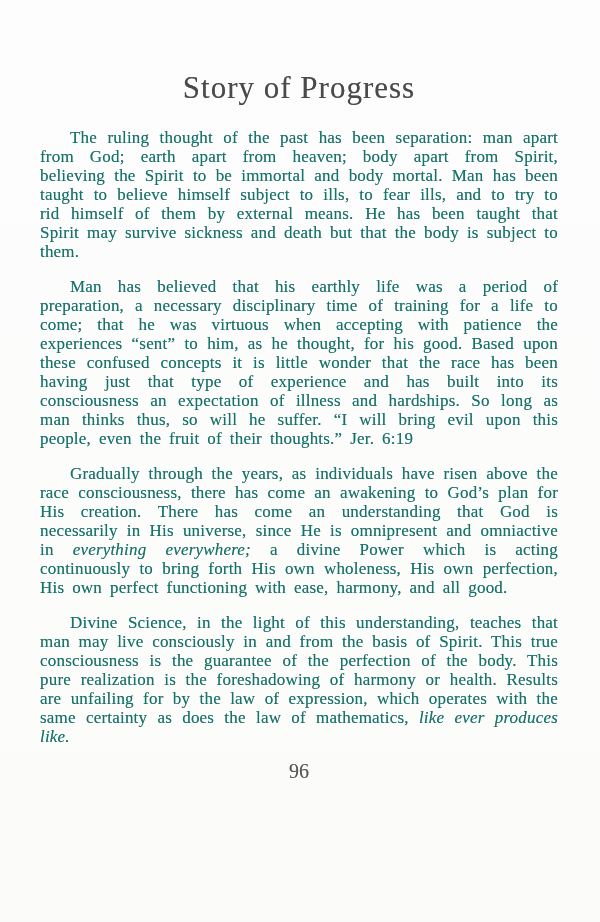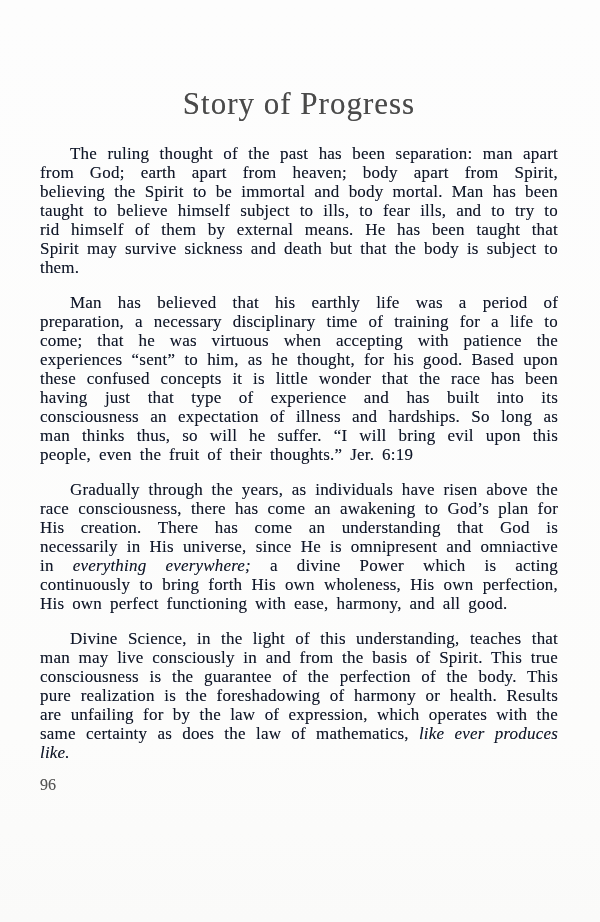--- a/index.html
+++ b/index.html
@@ -14,46 +14,46 @@
     font-family: "Liberation Serif", "DejaVu Serif", serif;
     background: linear-gradient(180deg, #fdfdfd 0%, #fcfcfb 80%, #fafaf9 100%);
   }
   .page {
     box-sizing: border-box;
     width: 600px;
     height: 922px;
     padding: 70px 42px 0 40px;
   }
   .title {
-    margin: 16px 0 22px 0;
+    margin: 0 0 22px 0;
     text-align: center;
     font-size: 31px;
     font-weight: 500;
     letter-spacing: 1px;
     color: #4a4a4a;
     text-shadow: 0 0 0.6px rgba(70,70,70,0.55);
   }
   .para {
     margin: 16px 0 11px 0;
     text-align: justify;
     text-indent: 30px;
     font-size: 17px;
     line-height: 19px;
-    color: #0f172a;
+    color: #0f766e;
     word-spacing: 3.5px;
     letter-spacing: 0.2px;
     text-shadow: 0 0 0.5px rgba(62,62,62,0.5);
   }
   .para .it {
     font-weight: 500;
   }
   .page-number {
     margin-top: 14px;
-    text-align: left;
-    font-size: 16px;
+    text-align: center;
+    font-size: 20px;
     color: #565656;
     text-shadow: 0 0 0.5px rgba(86,86,86,0.5);
   }
 </style>
 </head>
 <body>
 
 <div class="page">
 
   <h1 class="title">Story of Progress</h1>

